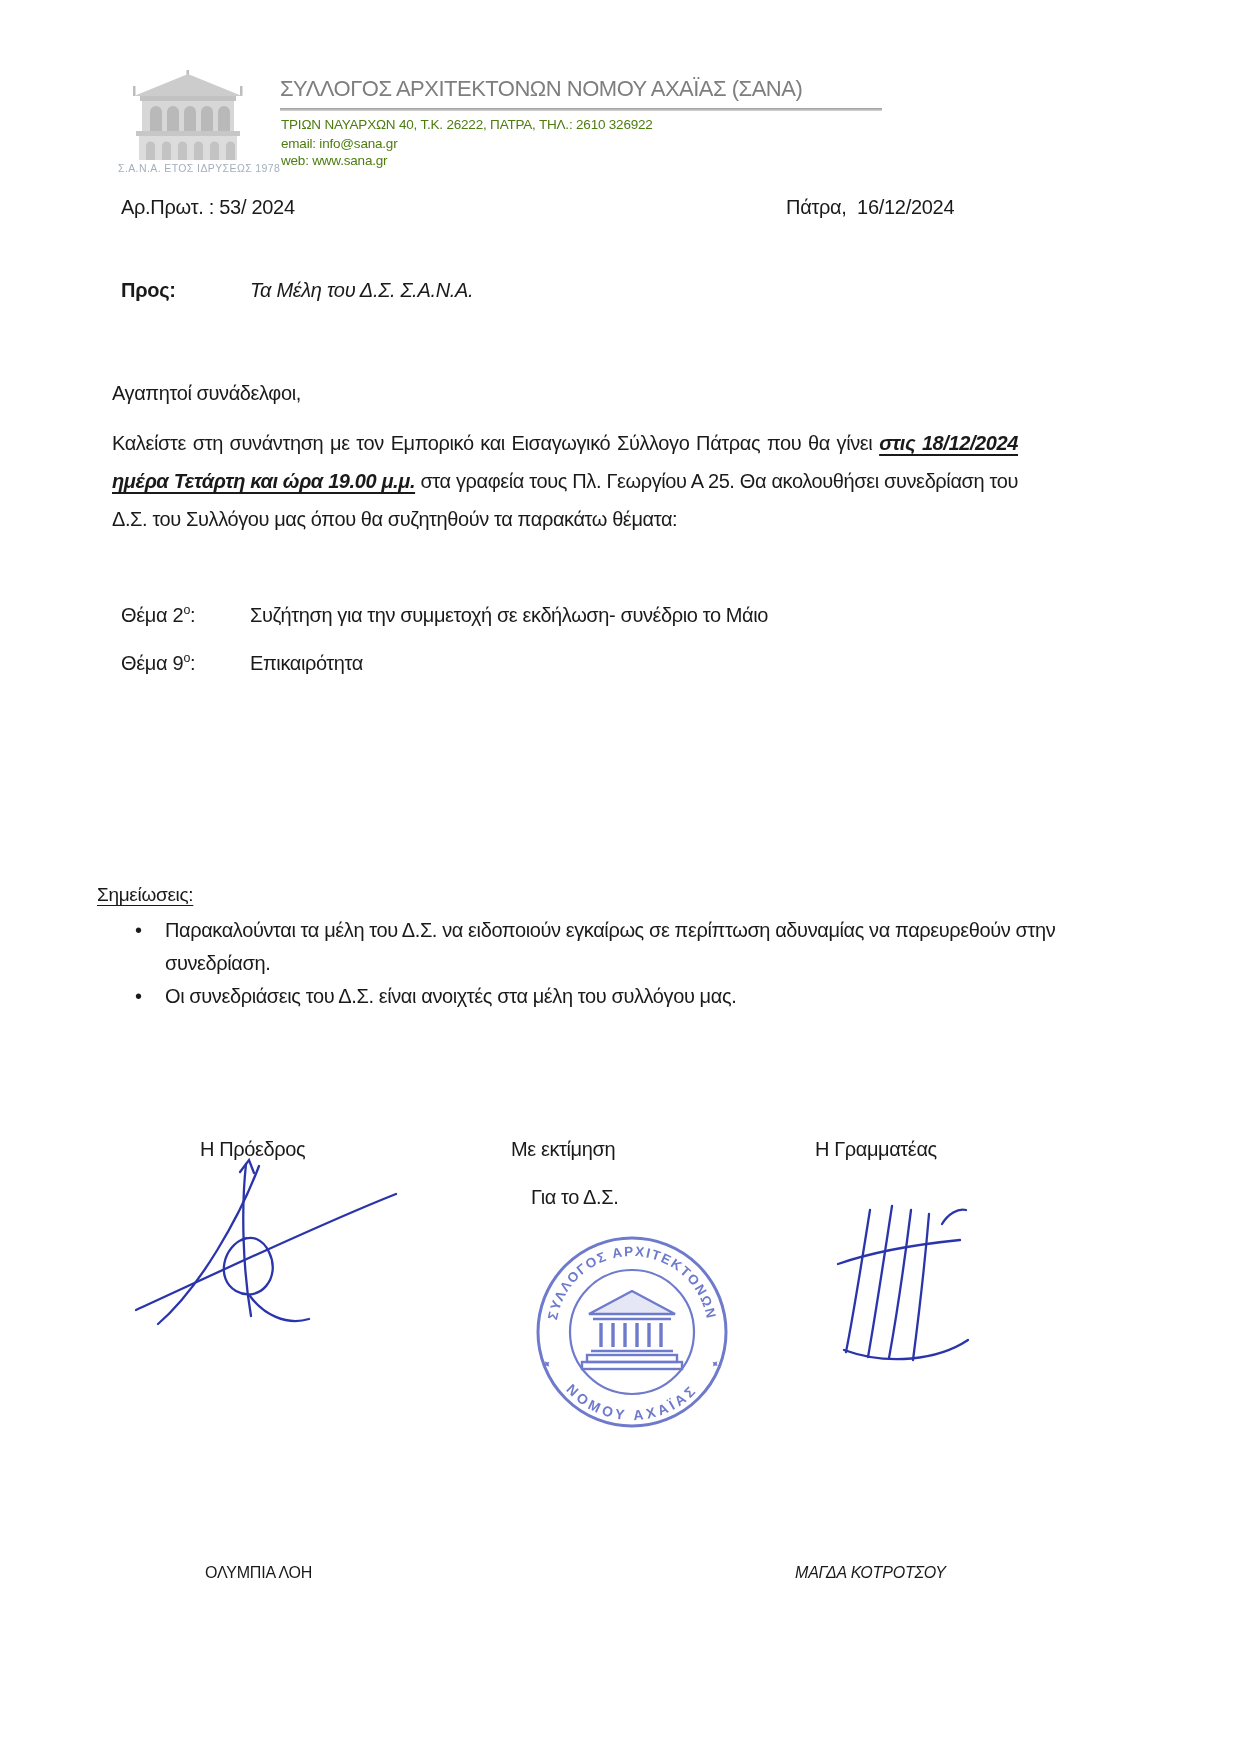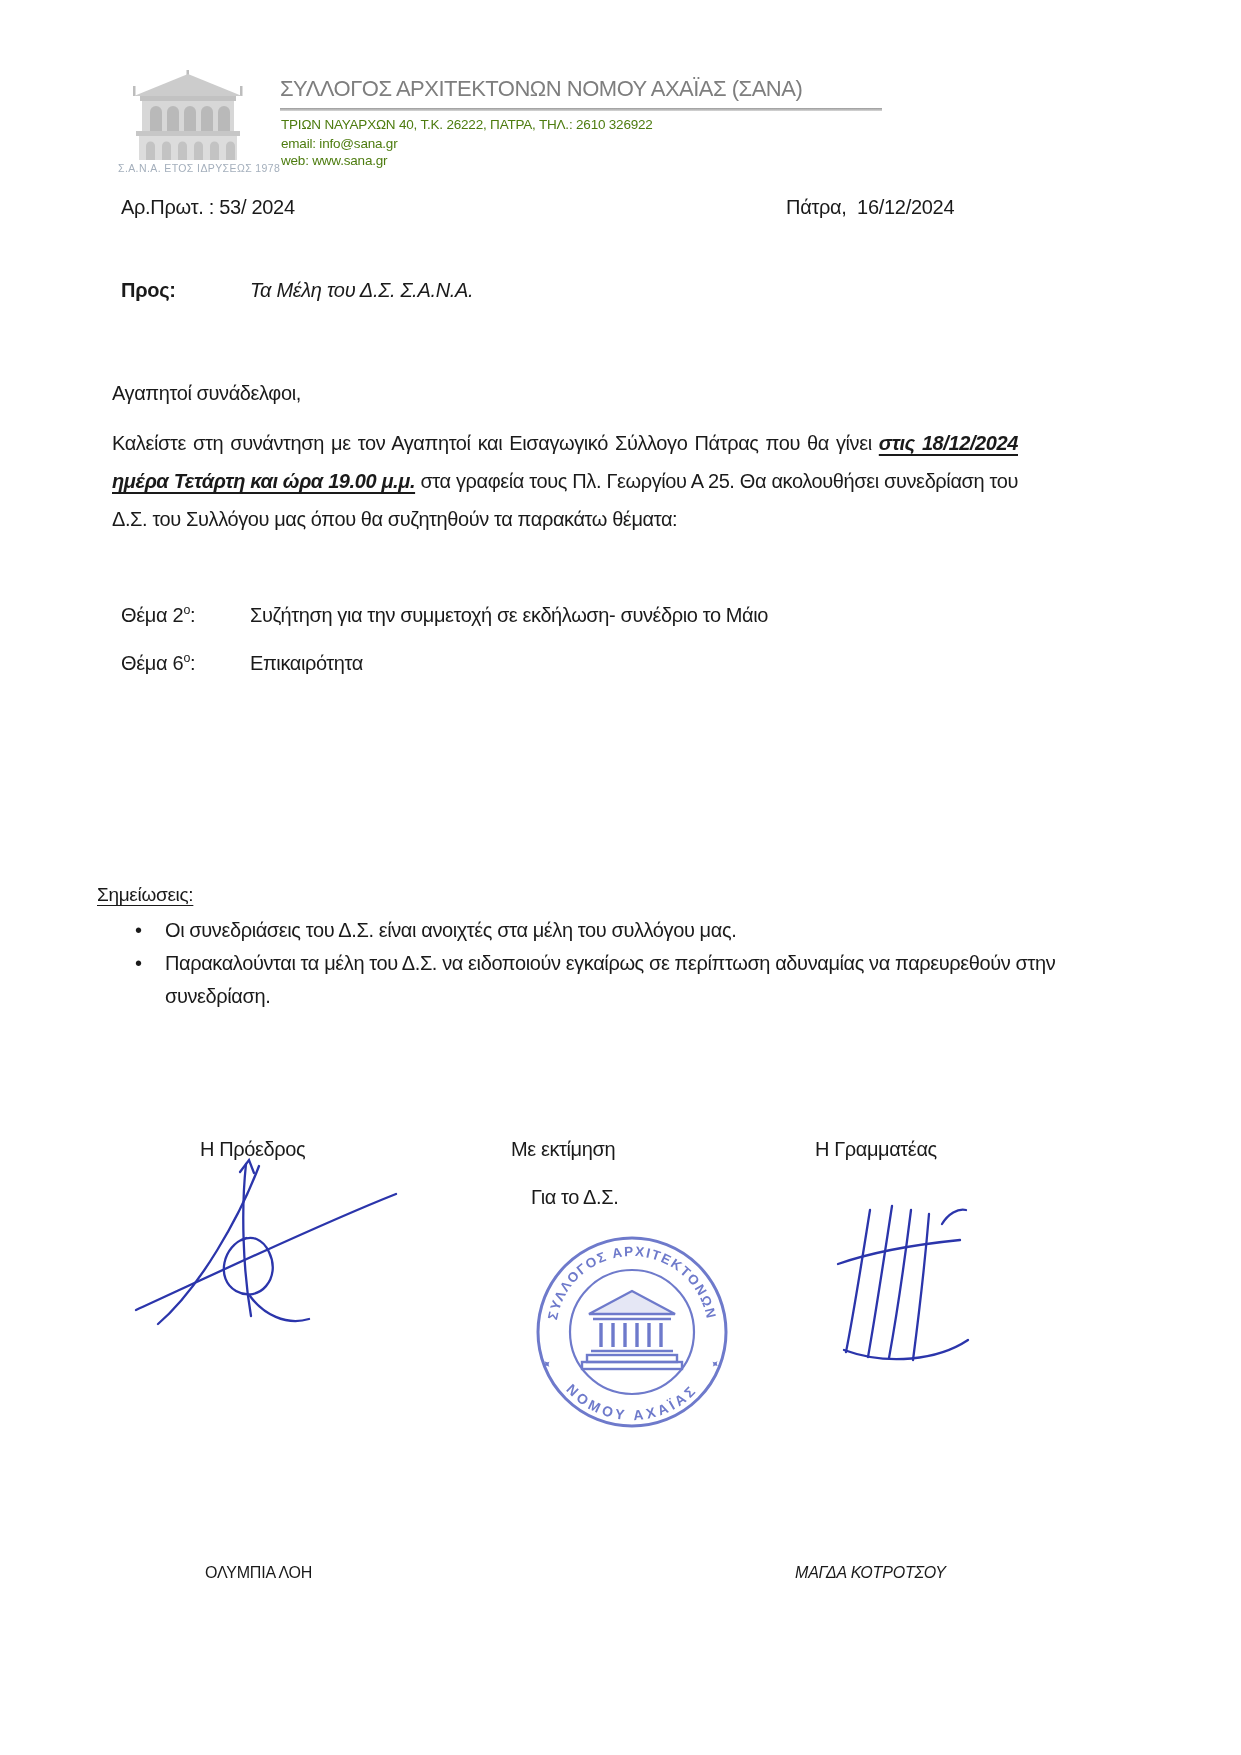--- a/index.html
+++ b/index.html
@@ -91,31 +91,31 @@
   <div class="abs addr l2">email: info@sana.gr</div>
   <div class="abs addr l3">web: www.sana.gr</div>
 
   <div class="abs protocol">Αρ.Πρωτ. : 53/ 2024</div>
   <div class="abs place-date">Πάτρα,  16/12/2024</div>
 
   <div class="abs r-label">Προς:</div>
   <div class="abs r-value">Τα Μέλη του Δ.Σ. Σ.Α.Ν.Α.</div>
 
   <div class="abs greeting">Αγαπητοί συνάδελφοι,</div>
-  <div class="abs para"><span>Καλείστε στη συνάντηση με τον Αγαπητοί και Εισαγωγικό Σύλλογο Πάτρας που θα γίνει </span><span class="emph">στις 18/12/2024 ημέρα Τετάρτη και ώρα 19.00 μ.μ.</span><span> στα γραφεία τους Πλ. Γεωργίου Α 25. Θα ακολουθήσει συνεδρίαση του Δ.Σ. του Συλλόγου μας όπου θα συζητηθούν τα παρακάτω θέματα:</span></div>
+  <div class="abs para"><span>Καλείστε στη συνάντηση με τον Εμπορικό και Εισαγωγικό Σύλλογο Πάτρας που θα γίνει </span><span class="emph">στις 18/12/2024 ημέρα Τετάρτη και ώρα 19.00 μ.μ.</span><span> στα γραφεία τους Πλ. Γεωργίου Α 25. Θα ακολουθήσει συνεδρίαση του Δ.Σ. του Συλλόγου μας όπου θα συζητηθούν τα παρακάτω θέματα:</span></div>
 
   <div class="abs topic-label t1"><span>Θέμα 2</span><sup>ο</sup><span>:</span></div>
   <div class="abs topic-text t1">Συζήτηση για την συμμετοχή σε εκδήλωση- συνέδριο το Μάιο</div>
-  <div class="abs topic-label t2"><span>Θέμα 6</span><sup>ο</sup><span>:</span></div>
+  <div class="abs topic-label t2"><span>Θέμα 9</span><sup>ο</sup><span>:</span></div>
   <div class="abs topic-text t2">Επικαιρότητα</div>
 
   <div class="abs notes-heading">Σημείωσεις:</div>
   <ul class="abs notes-list">
+    <li>Παρακαλούνται τα μέλη του Δ.Σ. να ειδοποιούν εγκαίρως σε περίπτωση αδυναμίας να παρευρεθούν στην συνεδρίαση.</li>
     <li>Οι συνεδριάσεις του Δ.Σ. είναι ανοιχτές στα μέλη του συλλόγου μας.</li>
-    <li>Παρακαλούνται τα μέλη του Δ.Σ. να ειδοποιούν εγκαίρως σε περίπτωση αδυναμίας να παρευρεθούν στην συνεδρίαση.</li>
   </ul>
 
   <div class="abs sig-title st-left">Η Πρόεδρος</div>
   <div class="abs sig-title st-center">Με εκτίμηση</div>
   <div class="abs sig-title st-right">Η Γραμματέας</div>
   <div class="abs on-behalf">Για το Δ.Σ.</div>
 
   <svg class="abs sig-svg sig-left" width="276" height="186" viewBox="0 0 276 186">
     <g fill="none" stroke-linecap="round" stroke="#2b35ab" stroke-width="2.3">
       <path d="M118,16 C113,62 115,122 123,168"></path>

